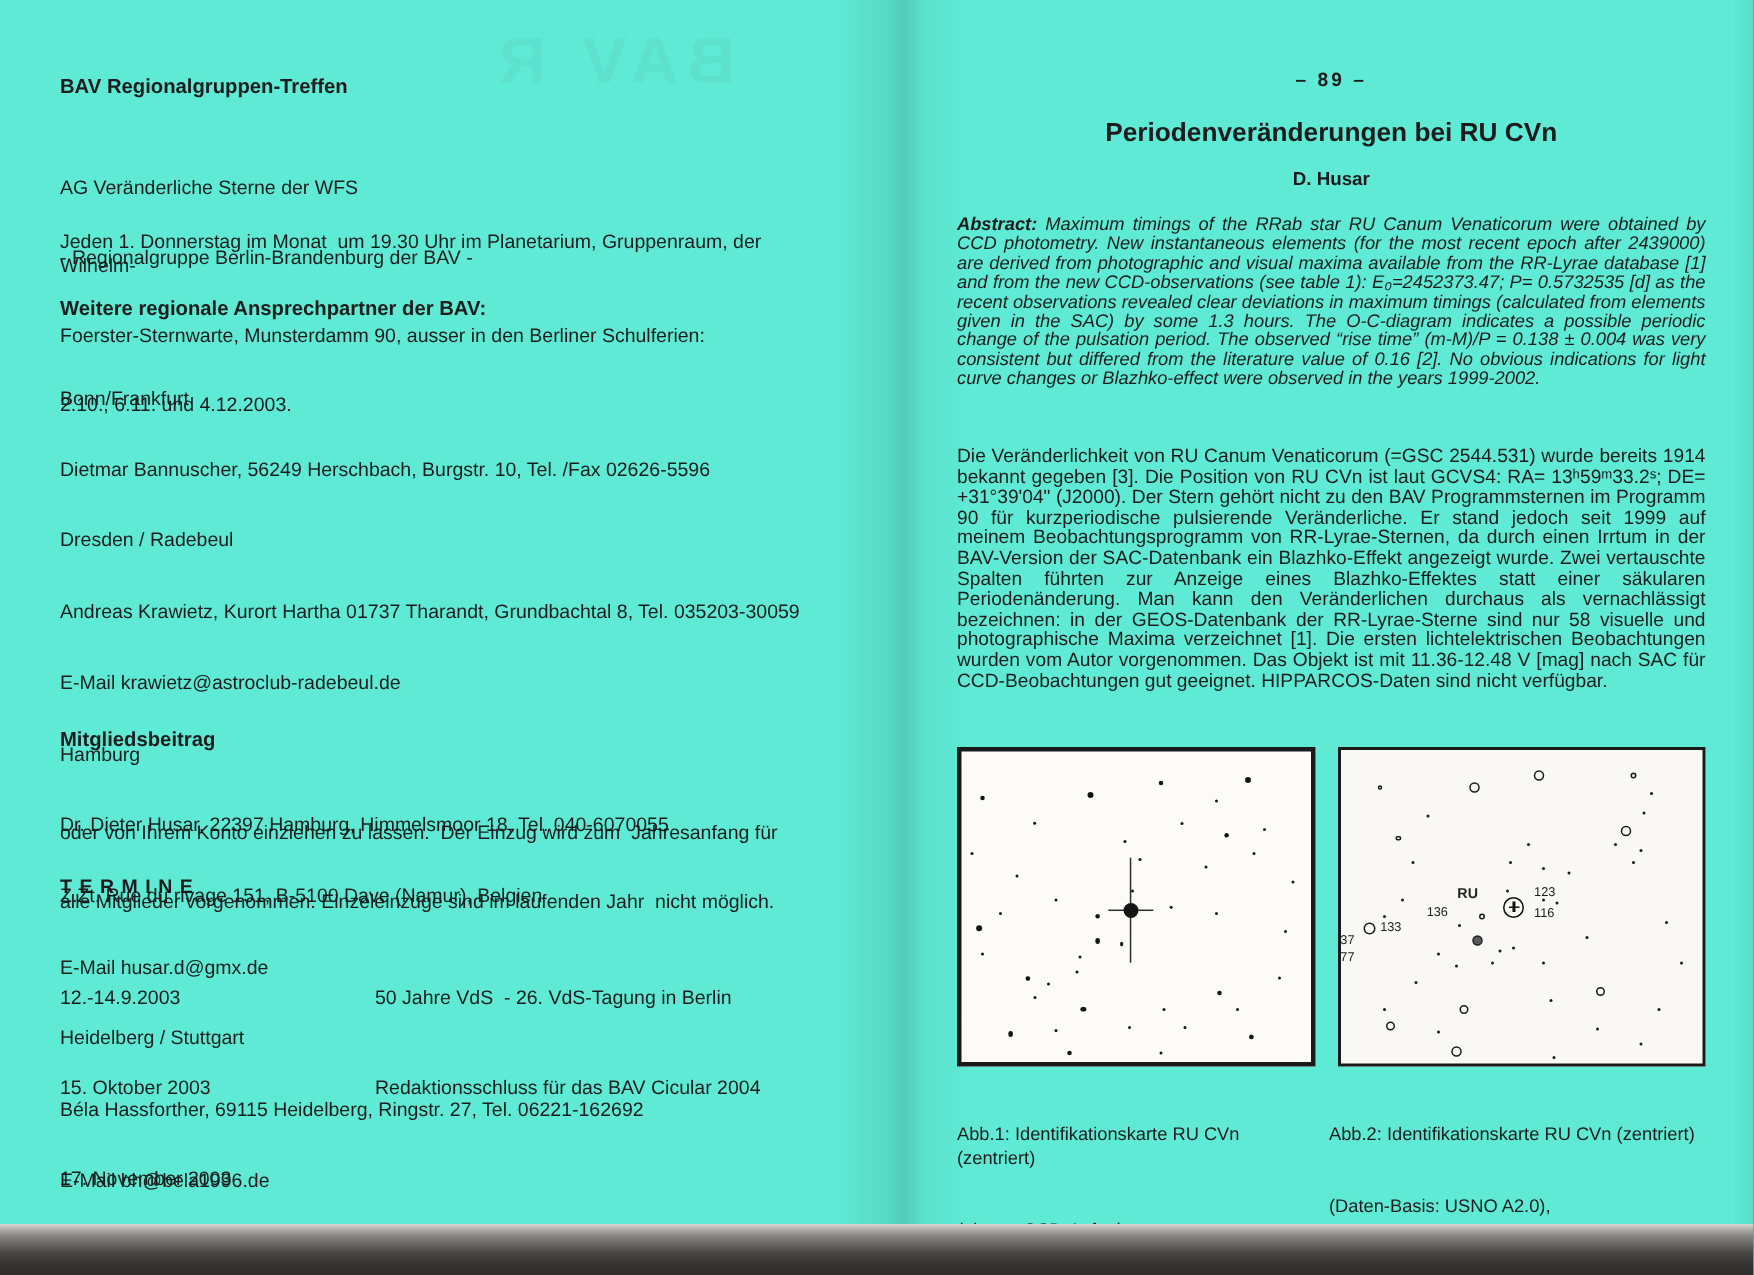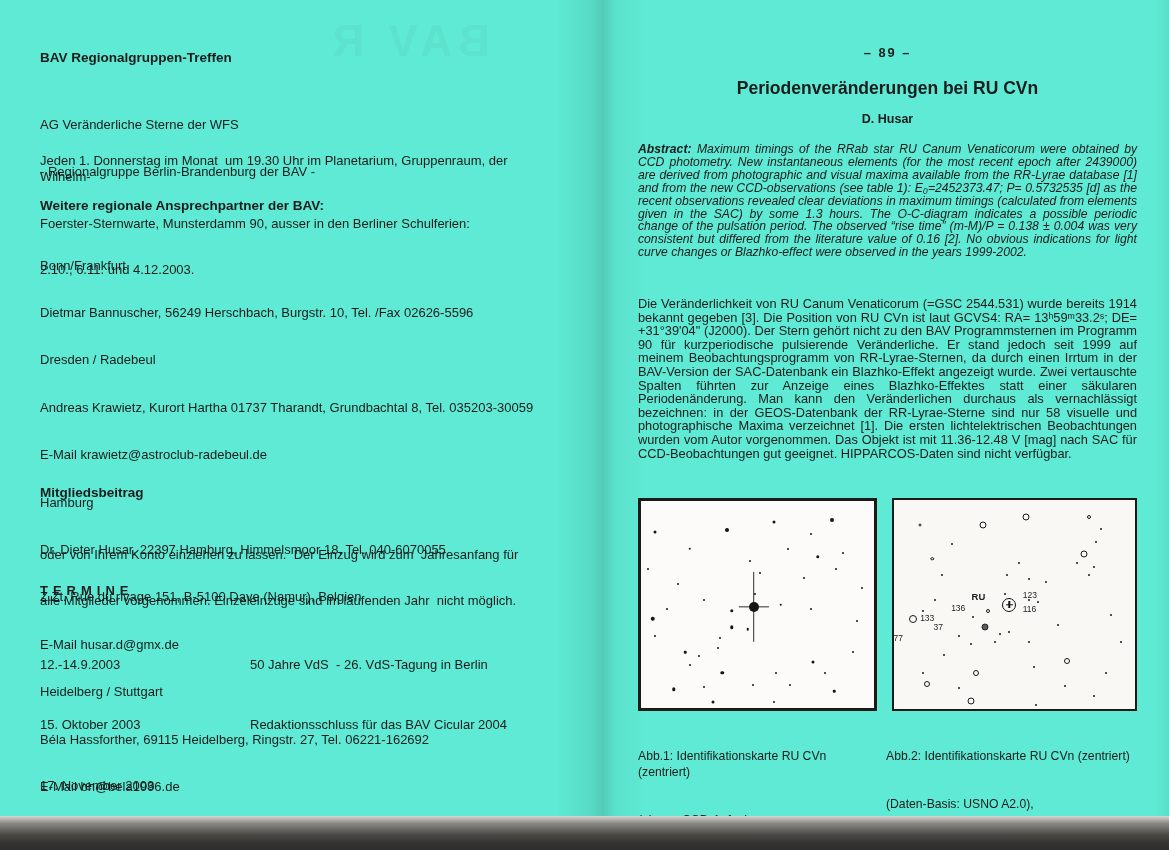--- a/index.html
+++ b/index.html
@@ -249,21 +249,21 @@
           <span class="sdot" style="left: 47%; top: 36%;"></span>
           <span class="target" style="left: 48%; top: 50%; width: 14px; height: 14px;">
             <i class="tc-v"></i>
             <i class="tc-h"></i>
           </span>
           <span class="slbl lbl-bold" style="left: 38%; top: 46%; transform: translate(-100%, -50%);">RU</span>
           <span class="slbl" style="left: 53.5%; top: 45.5%;">123</span>
           <span class="slbl" style="left: 53.5%; top: 52%;">116</span>
           <span class="slbl" style="left: 11%; top: 51.5%; margin-left: 31px;">136</span>
           <span class="slbl" style="left: 11%; top: 56.5%;">133</span>
-          <span class="slbl" style="left: 0%; top: 61%; padding-left: 40px;">37</span>
+          <span class="slbl" style="left: 0%; top: 61%;">37</span>
           <span class="slbl" style="left: 0%; top: 66%;">77</span>
         </div>
     </div>
 
     <div class="blk rp-captions">
       <div class="cap cap1">
         <div>Abb.1: Identifikationskarte RU CVn (zentriert)</div>
         <div>(eigene CCD-Aufnahme;</div>
         
       </div>

